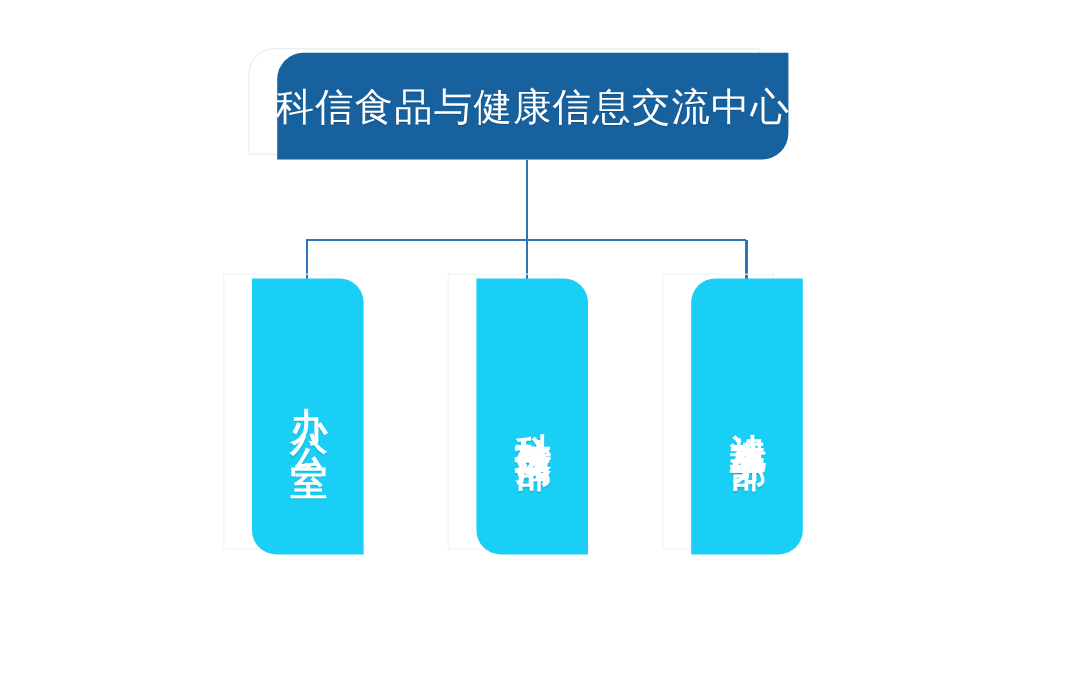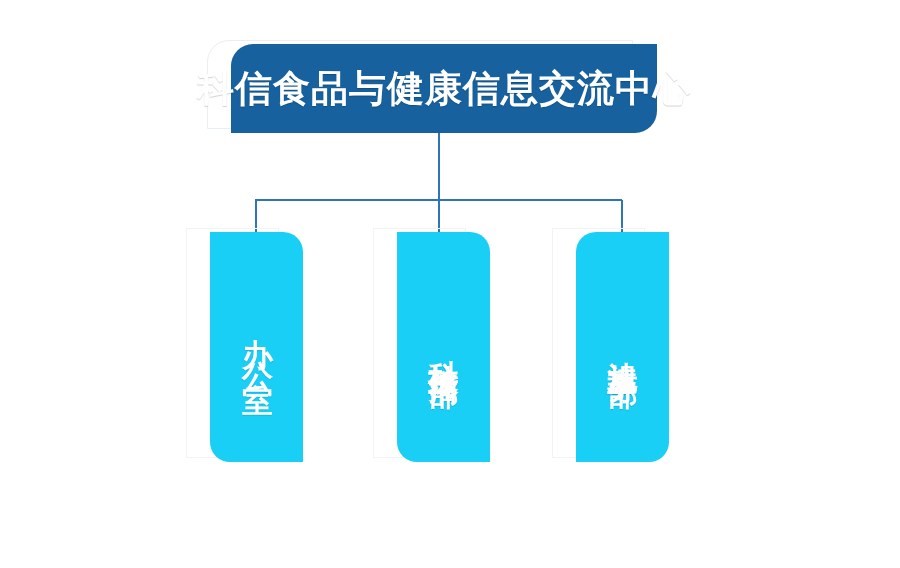--- a/index.html
+++ b/index.html
@@ -50,22 +50,22 @@
     top: 40px;
     width: 426px;
     height: 89px;
     border: 1px solid #e9eef3;
     border-radius: 22px 0 22px 0;
     box-sizing: border-box;
     background: transparent;
   }
   .root-label {
     color: #ffffff;
-    font-size: 37px;
-    font-weight: bold;
+    font-size: 32px;
+    font-weight: normal;
     letter-spacing: 1px;
     line-height: 1;
     white-space: nowrap;
     text-shadow: 0 1px 1px rgba(0,0,0,0.18);
     text-align: center;
   }
 
   
   .child-node {
     position: absolute;

